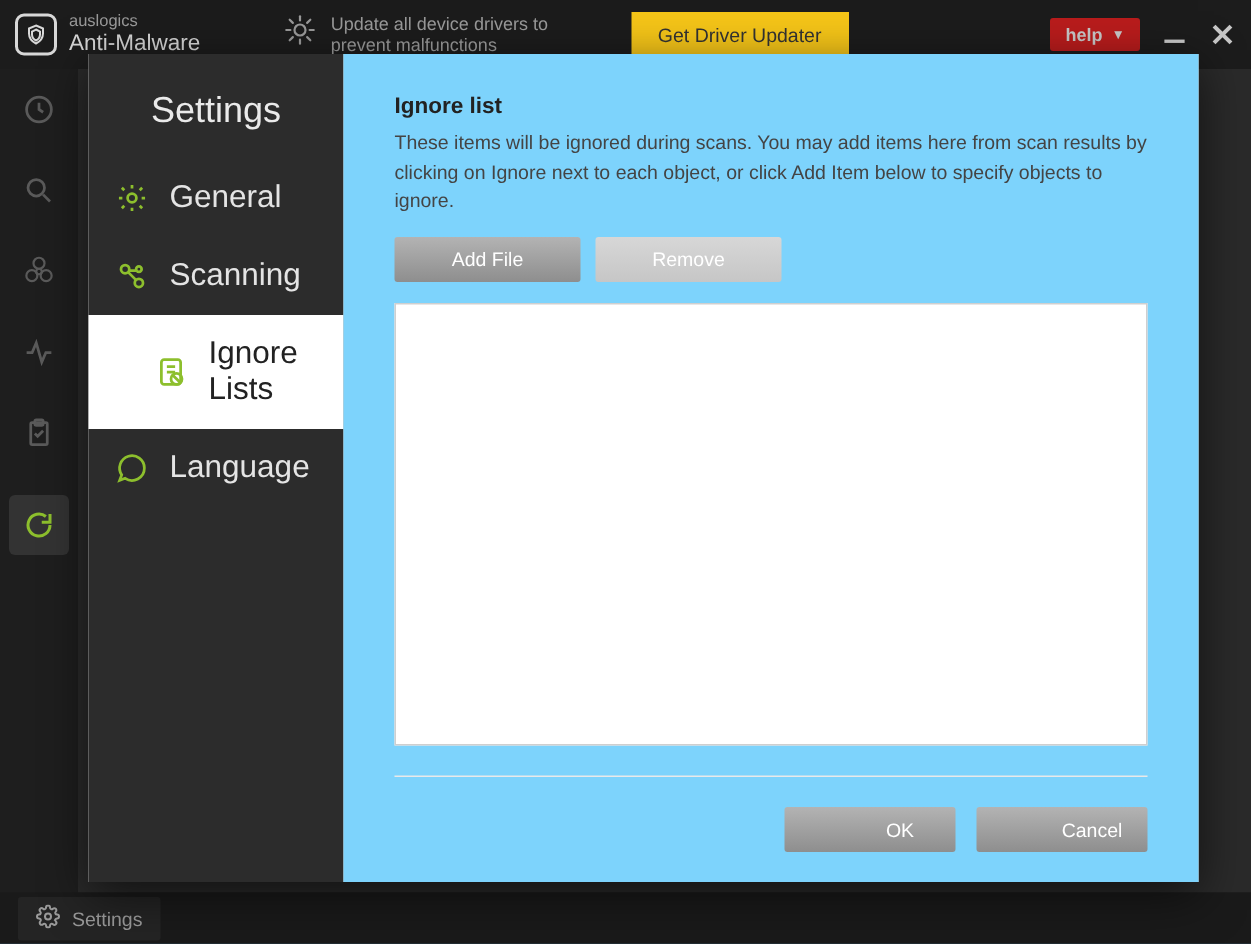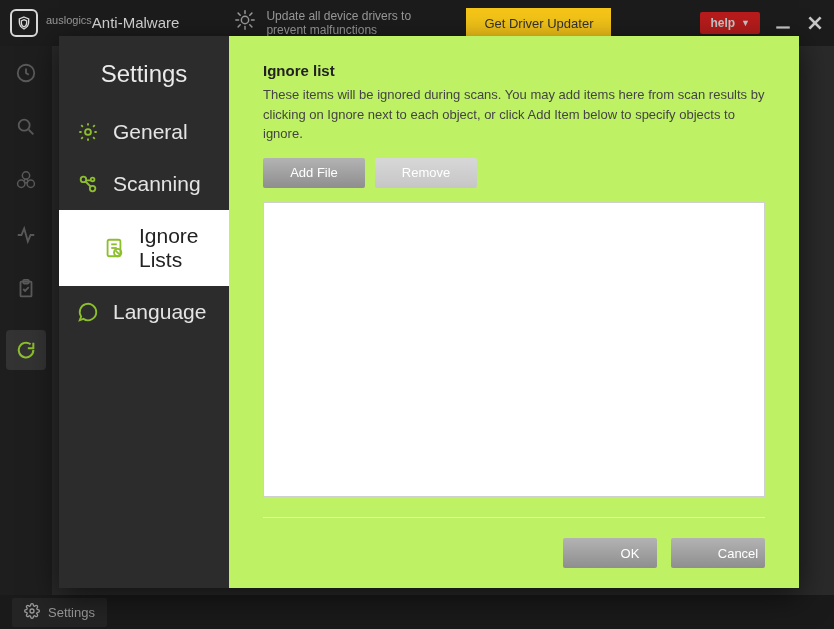--- a/index.html
+++ b/index.html
@@ -4,21 +4,21 @@
 <style>
   * { box-sizing: border-box; margin: 0; padding: 0; font-family: "Segoe UI", Arial, sans-serif; }
   body { width: 834px; height: 629px; background: #000; overflow: hidden; position: relative; }
 
   
   .app-window { position: absolute; inset: 0; background: #1a1a1a; }
   .titlebar { height: 46px; background: #1c1c1c; display: flex; align-items: center; padding: 0 10px; }
   .logo-wrap { display: flex; align-items: center; gap: 8px; }
   .logo-badge { width: 28px; height: 28px; border: 2px solid #d8d8d8; border-radius: 6px; display:flex; align-items:center; justify-content:center; }
   .logo-badge svg { width: 16px; height: 16px; }
-  .logo-text { display:flex; line-height:1.05; color:#c8c8c8; }
+  .logo-text { display:flex; flex-direction:column; line-height:1.05; color:#c8c8c8; }
   .logo-brand { font-size: 11px; color:#9a9a9a; }
   .logo-name { font-size: 15px; color:#d6d6d6; font-weight:500; }
   .title-update { display:flex; gap:10px; margin-left: 55px; color:#9a9a9a; font-size:12px; line-height:1.2; }
   .title-update .sun { width:22px; height:22px; }
   .driver-btn { margin-left: 20px; background:#f5c518; color:#333; font-size:13px; padding:8px 18px; border:none; cursor:pointer; }
   .title-right { margin-left:auto; display:flex; align-items:center; gap:14px; }
   .help-drop { background:#b91c1c; color:#c8c8c8; font-size:12px; padding:4px 10px; display:flex; align-items:center; gap:6px; border-radius:2px;font-weight:bold; }
   .tb-icon { color:#c8c8c8; width:18px; height:18px; cursor:pointer; display:flex; align-items:center; justify-content:center; font-size:16px; }
 
   .app-body { position:absolute; top:46px; bottom:34px; left:0; right:0; background:#1e1e1e; display:flex; }
@@ -35,30 +35,30 @@
 
   
   .dialog { position:absolute; left:59px; top:36px; width:740px; height:552px; background:#fff; box-shadow:0 8px 30px rgba(0,0,0,0.6); display:flex; }
   .dlg-side { width:170px; background:#2c2c2c; color:#e8e8e8; display:flex; flex-direction:column; }
   .dlg-title { font-size:24px; font-weight:400; color:#eaeaea; text-align:center; padding:24px 0 18px; }
   .nav-item { display:flex; align-items:center; gap:14px; padding:14px 18px; font-size:21px; color:#e4e4e4; cursor:pointer; }
   .nav-item svg { width:22px; height:22px; color:#8dbf2d; flex-shrink:0; }
   .nav-item.selected { background:#fff; color:#222;padding-left:44px; }
   .nav-item.selected svg { color:#8dbf2d; }
 
-  .dlg-main { flex:1; background:#bef264; padding:26px 34px 20px 34px; display:flex; flex-direction:column; position: relative; }
+  .dlg-main { flex:1; background:#7dd3fc; padding:26px 34px 20px 34px; display:flex; flex-direction:column; position: relative; }
   .pane-title { font-size:15px; font-weight:700; color:#222; margin-bottom:6px; }
   .pane-desc { font-size:13px; color:#444; line-height:1.5; margin-bottom:14px; }
   .btn-row { display:flex; gap:10px; margin-bottom:14px; }
-  .g-btn { width:102px; height:30px; color:#fff; font-size:13px; border:none; cursor:pointer;
+  .g-btn { width:124px; height:30px; color:#fff; font-size:13px; border:none; cursor:pointer;
            background:linear-gradient(#b3b3b3,#8e8e8e); border-radius:2px; }
   .g-btn[disabled] { background:linear-gradient(#d7d7d7,#c6c6c6); color:#fff; cursor:default; }
   .ignore-box { flex:1; border:1px solid #cfcfcf; background:#fff; }
   .dlg-footer { display:flex; justify-content:flex-end; gap:14px; padding-top:20px; border-top:1px solid #e9e9e9; margin-top:20px; }
-  .dlg-footer .g-btn { width:94px;padding-left:40px; }
+  .dlg-footer .g-btn { width:114px;padding-left:40px; }
 </style>
 </head>
 <body>
 
 <div class="app-window">
 
   <div class="titlebar">
     <div class="logo-wrap">
       <div class="logo-badge">
         <svg viewBox="0 0 24 24" fill="none" stroke="#d8d8d8" stroke-width="2">

